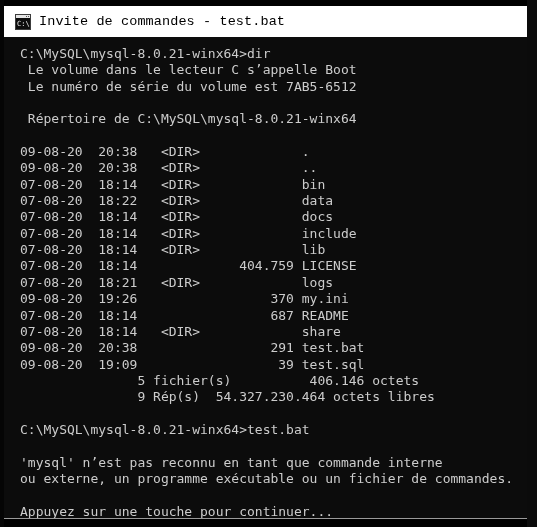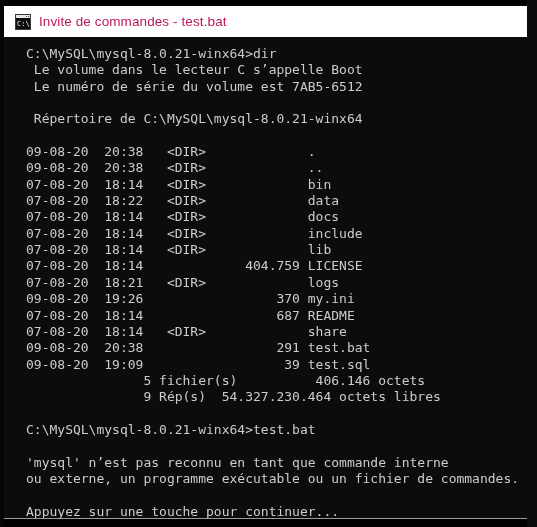--- a/index.html
+++ b/index.html
@@ -39,42 +39,42 @@
   }
   #titlebar-icon {
     width: 16px;
     height: 16px;
     margin-left: 11px;
     margin-right: 8px;
     flex: 0 0 auto;
     display: block;
   }
   #titlebar-text {
-    font-family: Liberation Sans, sans-serif;
+    font-family: Liberation Mono, monospace;
     font-size: 13.5px;
-    color: #be185d;
+    color: #000000;
     letter-spacing: 0.1px;
     white-space: nowrap;
     line-height: 1;
   }
 
   
   #console {
     position: absolute;
     left: 4px;
     top: 37px;
     width: 523px;
     height: 481px;
     background: #0c0c0c;
     box-sizing: border-box;
     overflow: hidden;
   }
   #console-text {
     position: absolute;
-    left: 22px;
+    left: 16px;
     top: 9px;
     margin: 0;
     font-family: "DejaVu Sans Mono", monospace;
     font-size: 13px;
     line-height: 16.35px;
     color: #cccccc;
     white-space: pre;
     letter-spacing: 0px;
     -webkit-font-smoothing: none;
   }

